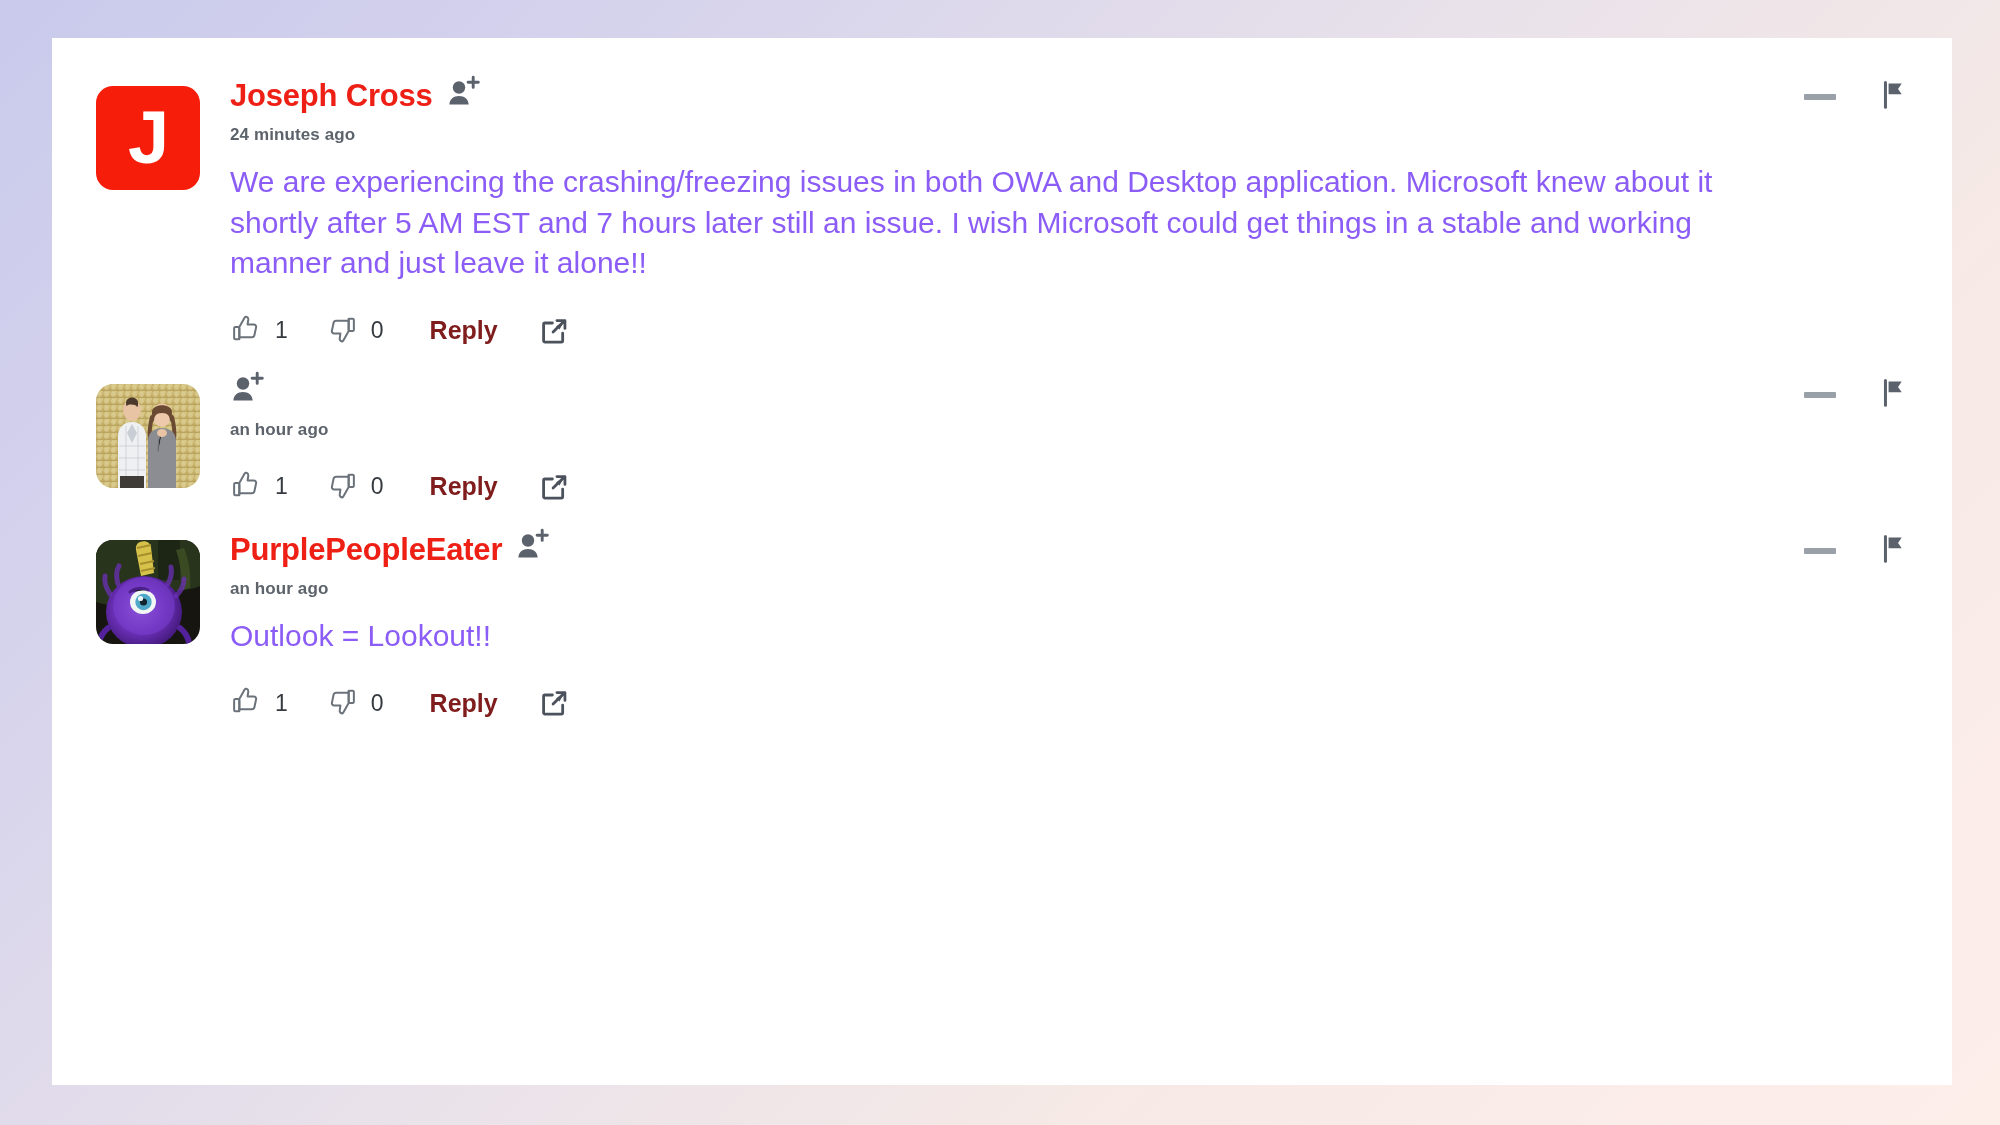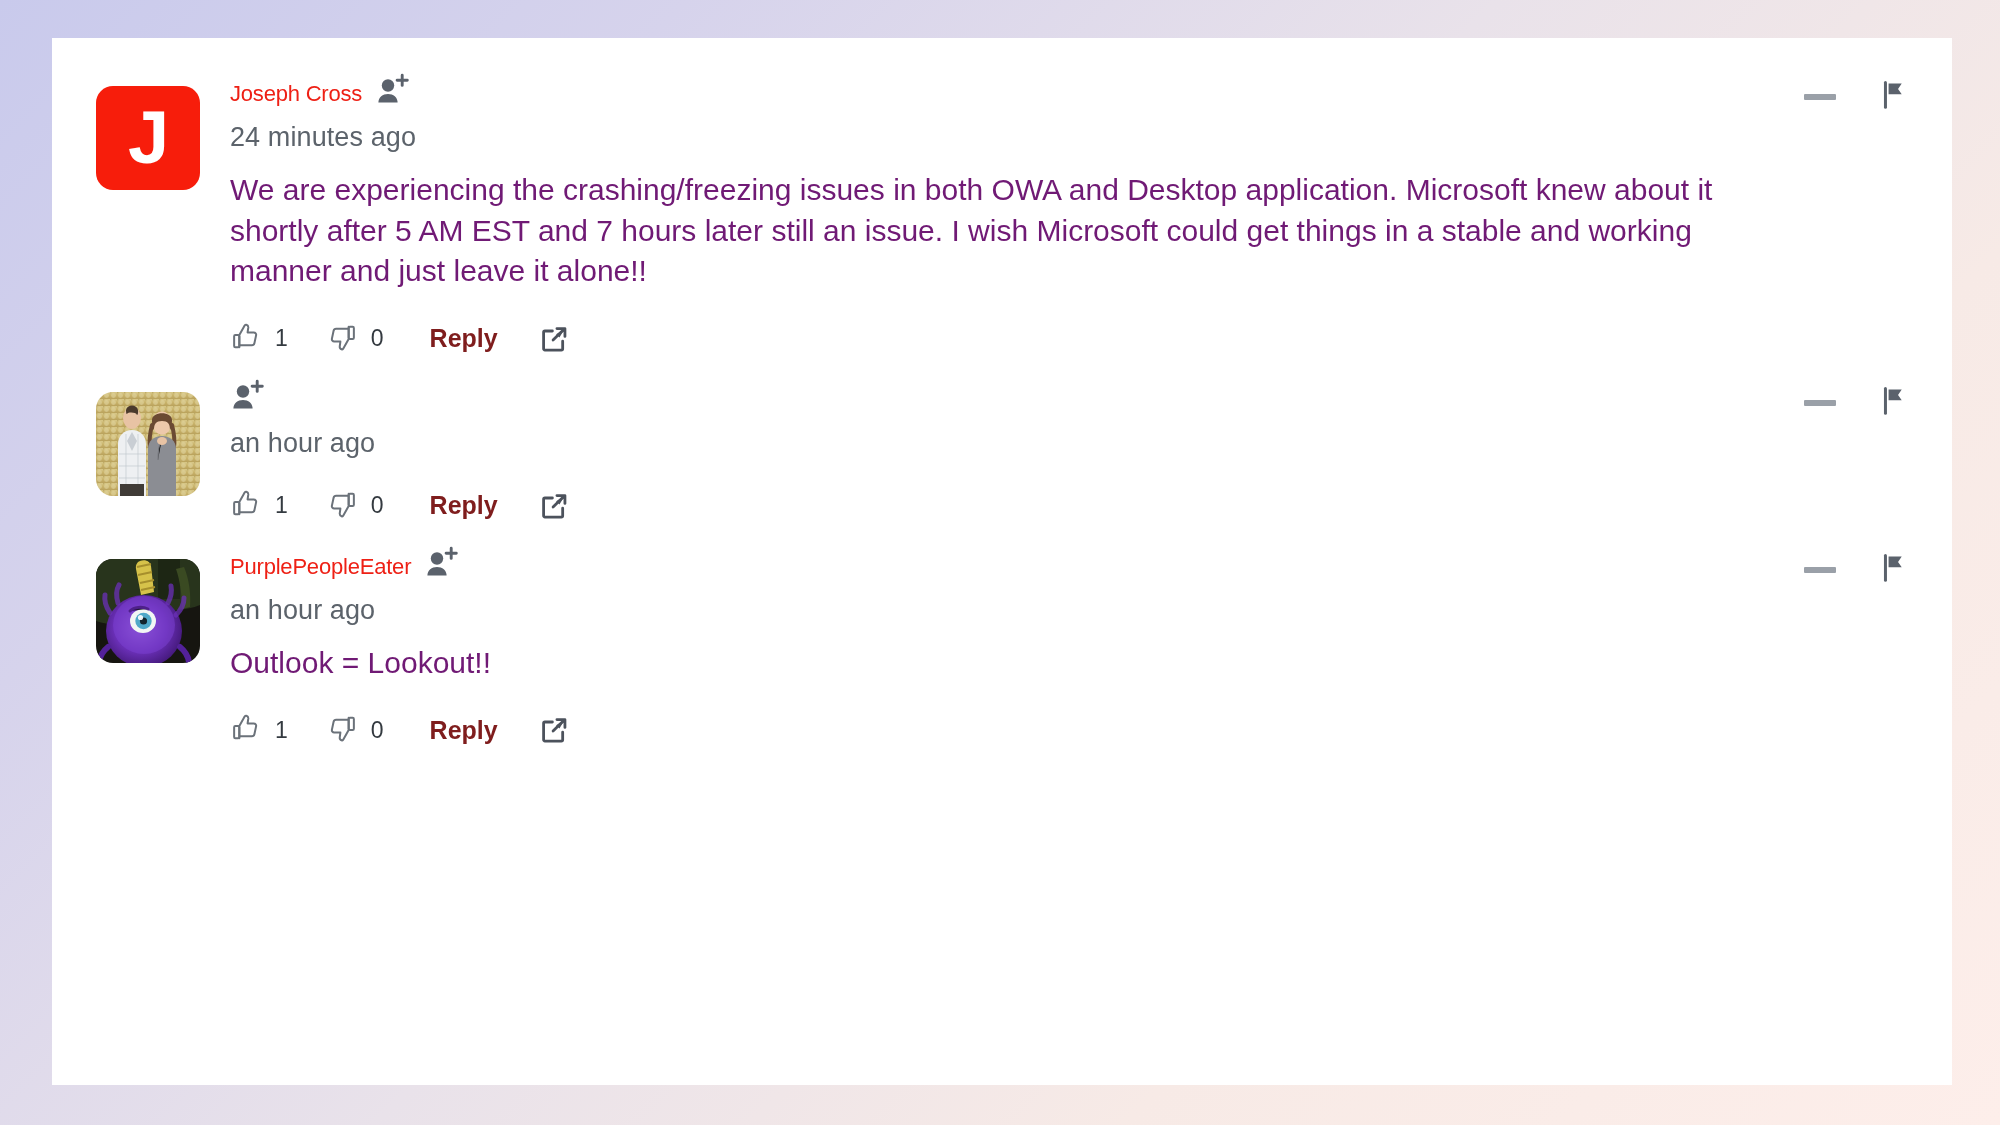--- a/index.html
+++ b/index.html
@@ -68,38 +68,38 @@
 
   .name-row {
     display: flex;
     align-items: center;
     gap: 13px;
     line-height: 1;
   }
 
   .author-name {
     color: #ee2015;
-    font-size: 22px;
-    font-weight: 400;
+    font-size: 31px;
+    font-weight: 700;
     letter-spacing: -0.2px;
     white-space: nowrap;
   }
 
   .add-person-icon { display: block; margin-top: -7px; }
 
   .timestamp {
     color: #5c636b;
-    font-size: 27px;
-    font-weight: 400;
+    font-size: 17px;
+    font-weight: 700;
     margin-top: 14px;
     letter-spacing: 0.1px;
   }
 
   .comment-text {
-    color: #701a75;
+    color: #8b5cf6;
     font-size: 30px;
     line-height: 1.35;
     margin-top: 17px;
     max-width: 1640px;
     font-weight: 400;
   }
 
   
   .actions {
     display: flex;

